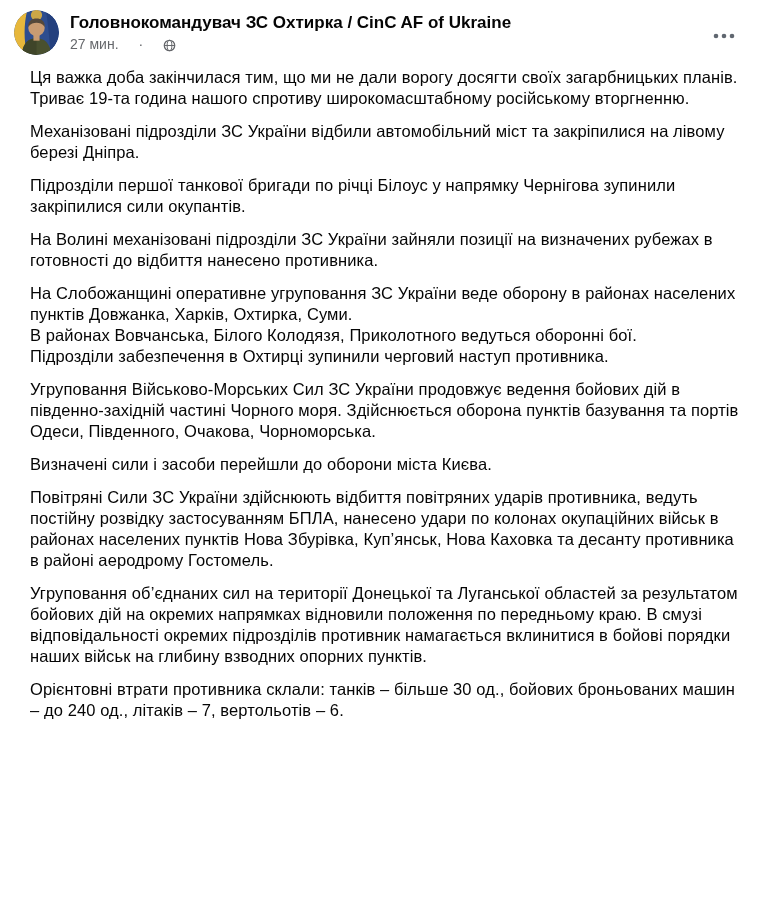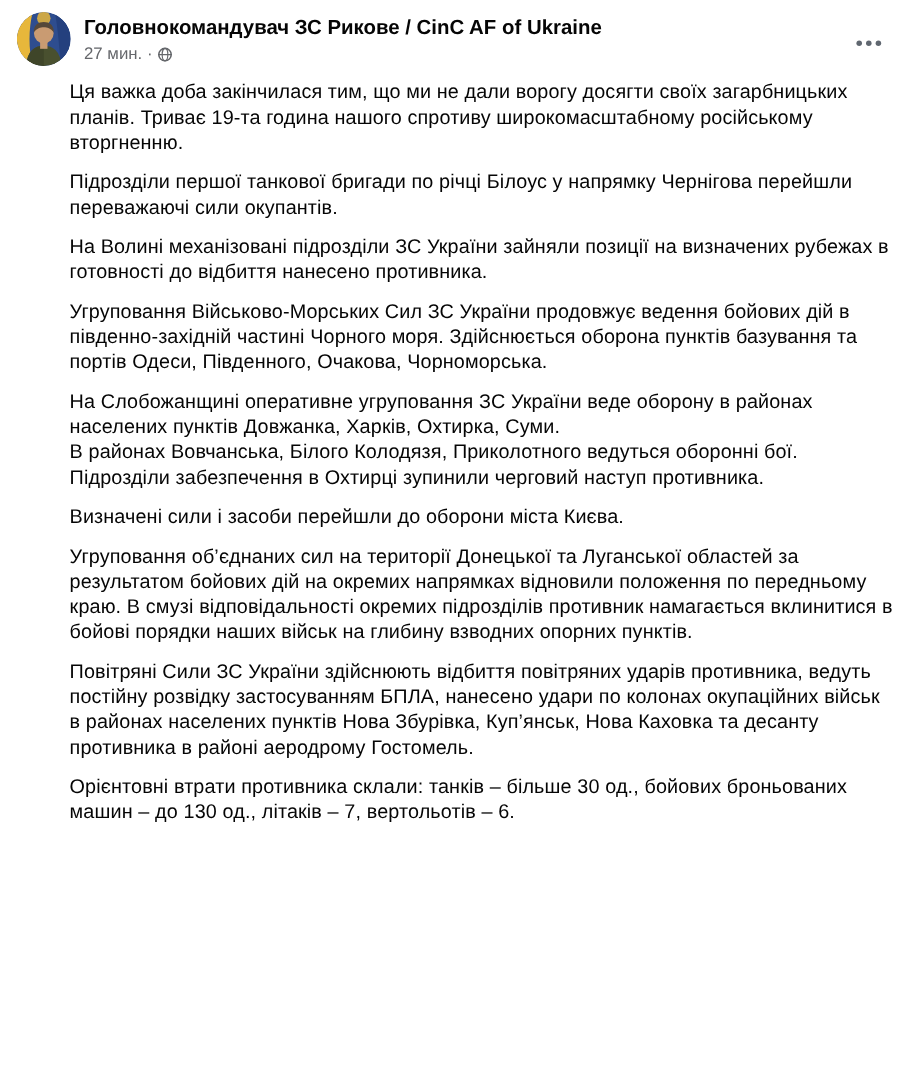--- a/index.html
+++ b/index.html
@@ -43,21 +43,21 @@
     font-size: 17px;
     font-weight: 700;
     color: #050505;
     text-decoration: none;
     line-height: 22px;
     cursor: pointer;
   }
   .meta {
     display: flex;
     align-items: center;
-    gap: 4px;
+    gap: 20px;
     margin-top: 2px;
     font-size: 14px;
     color: #65676b;
     line-height: 17px;
   }
   .meta .sep {
     color: #65676b;
   }
   .globe {
     display: inline-flex;
@@ -71,21 +71,20 @@
     width: 32px;
     height: 24px;
     display: flex;
     align-items: center;
     justify-content: center;
     border-radius: 6px;
     cursor: pointer;
   }
   .post-content {
     padding: 8px 14px 0 30px;
-    margin-left: 28px;
   }
   .post-content p {
     margin: 0 0 12px 0;
     font-size: 16.5px;
     line-height: 21px;
     color: #050505;
     white-space: pre-line;
     letter-spacing: 0.1px;
   }
 </style>
@@ -111,21 +110,21 @@
           <path d="M7.5 44 C8.5 32 14.5 27.5 22 27.5 C29.5 27.5 35.5 32 36.5 44 Z" fill="#49502f"></path>
           <path d="M7.5 44 C8.5 32 14.5 27.5 22 27.5 L22 44 Z" fill="#3f4529"></path>
           <rect x="19" y="24" width="6" height="6" fill="#c99b72"></rect>
           <circle cx="22" cy="17.5" r="8" fill="#c99b72"></circle>
           <path d="M13.8 16.5 C13.8 10.5 17.6 8.2 22 8.2 C26.4 8.2 30.2 10.5 30.2 16.5 C27.4 13.2 25 12.4 22 12.4 C19 12.4 16.6 13.2 13.8 16.5 Z" fill="#55483a"></path>
         </g>
       </svg>
     </a>
 
     <div class="header-text">
-      <a class="page-name">Головнокомандувач ЗС Рикове / CinC AF of Ukraine</a>
+      <a class="page-name">Головнокомандувач ЗС Охтирка / CinC AF of Ukraine</a>
       <div class="meta">
         <span>27 мин.</span>
         <span class="sep">·</span>
         <span class="globe">
           <svg width="13" height="13" viewBox="0 0 16 16">
             <circle cx="8" cy="8" r="6.4" fill="none" stroke="#65676b" stroke-width="1.6"></circle>
             <ellipse cx="8" cy="8" rx="2.9" ry="6.4" fill="none" stroke="#65676b" stroke-width="1.2"></ellipse>
             <line x1="1.6" y1="8" x2="14.4" y2="8" stroke="#65676b" stroke-width="1.2"></line>
           </svg>
         </span>
@@ -137,25 +136,26 @@
         <circle cx="3" cy="3" r="2.3" fill="#606770"></circle>
         <circle cx="11" cy="3" r="2.3" fill="#606770"></circle>
         <circle cx="19" cy="3" r="2.3" fill="#606770"></circle>
       </svg>
     </div>
 
   </div>
 
   <div class="post-content">
     <p>Ця важка доба закінчилася тим, що ми не дали ворогу досягти своїх загарбницьких планів. Триває 19-та година нашого спротиву широкомасштабному російському вторгненню.</p>
-    <p>Підрозділи першої танкової бригади по річці Білоус у напрямку Чернігова перейшли переважаючі сили окупантів.</p>
+    <p>Механізовані підрозділи ЗС України відбили автомобільний міст та закріпилися на лівому березі Дніпра.</p>
+    <p>Підрозділи першої танкової бригади по річці Білоус у напрямку Чернігова зупинили закріпилися сили окупантів.</p>
     <p>На Волині механізовані підрозділи ЗС України зайняли позиції на визначених рубежах в готовності до відбиття нанесено противника.</p>
-    <p>Угруповання Військово-Морських Сил ЗС України продовжує ведення бойових дій в південно-західній частині Чорного моря. Здійснюється оборона пунктів базування та портів Одеси, Південного, Очакова, Чорноморська.</p>
     <p>На Слобожанщині оперативне угруповання ЗС України веде оборону в районах населених пунктів Довжанка, Харків, Охтирка, Суми.
 В районах Вовчанська, Білого Колодязя, Приколотного ведуться оборонні бої.
 Підрозділи забезпечення в Охтирці зупинили черговий наступ противника.</p>
+    <p>Угруповання Військово-Морських Сил ЗС України продовжує ведення бойових дій в південно-західній частині Чорного моря. Здійснюється оборона пунктів базування та портів Одеси, Південного, Очакова, Чорноморська.</p>
     <p>Визначені сили і засоби перейшли до оборони міста Києва.</p>
+    <p>Повітряні Сили ЗС України здійснюють відбиття повітряних ударів противника, ведуть постійну розвідку застосуванням БПЛА, нанесено удари по колонах окупаційних військ в районах населених пунктів Нова Збурівка, Куп’янськ, Нова Каховка та десанту противника в районі аеродрому Гостомель.</p>
     <p>Угруповання об’єднаних сил на території Донецької та Луганської областей за результатом бойових дій на окремих напрямках відновили положення по передньому краю. В смузі відповідальності окремих підрозділів противник намагається вклинитися в бойові порядки наших військ на глибину взводних опорних пунктів.</p>
-    <p>Повітряні Сили ЗС України здійснюють відбиття повітряних ударів противника, ведуть постійну розвідку застосуванням БПЛА, нанесено удари по колонах окупаційних військ в районах населених пунктів Нова Збурівка, Куп’янськ, Нова Каховка та десанту противника в районі аеродрому Гостомель.</p>
-    <p>Орієнтовні втрати противника склали: танків – більше 30 од., бойових броньованих машин – до 130 од., літаків – 7, вертольотів – 6.</p>
+    <p>Орієнтовні втрати противника склали: танків – більше 30 од., бойових броньованих машин – до 240 од., літаків – 7, вертольотів – 6.</p>
   </div>
 
 </div>
 
 </body></html>

